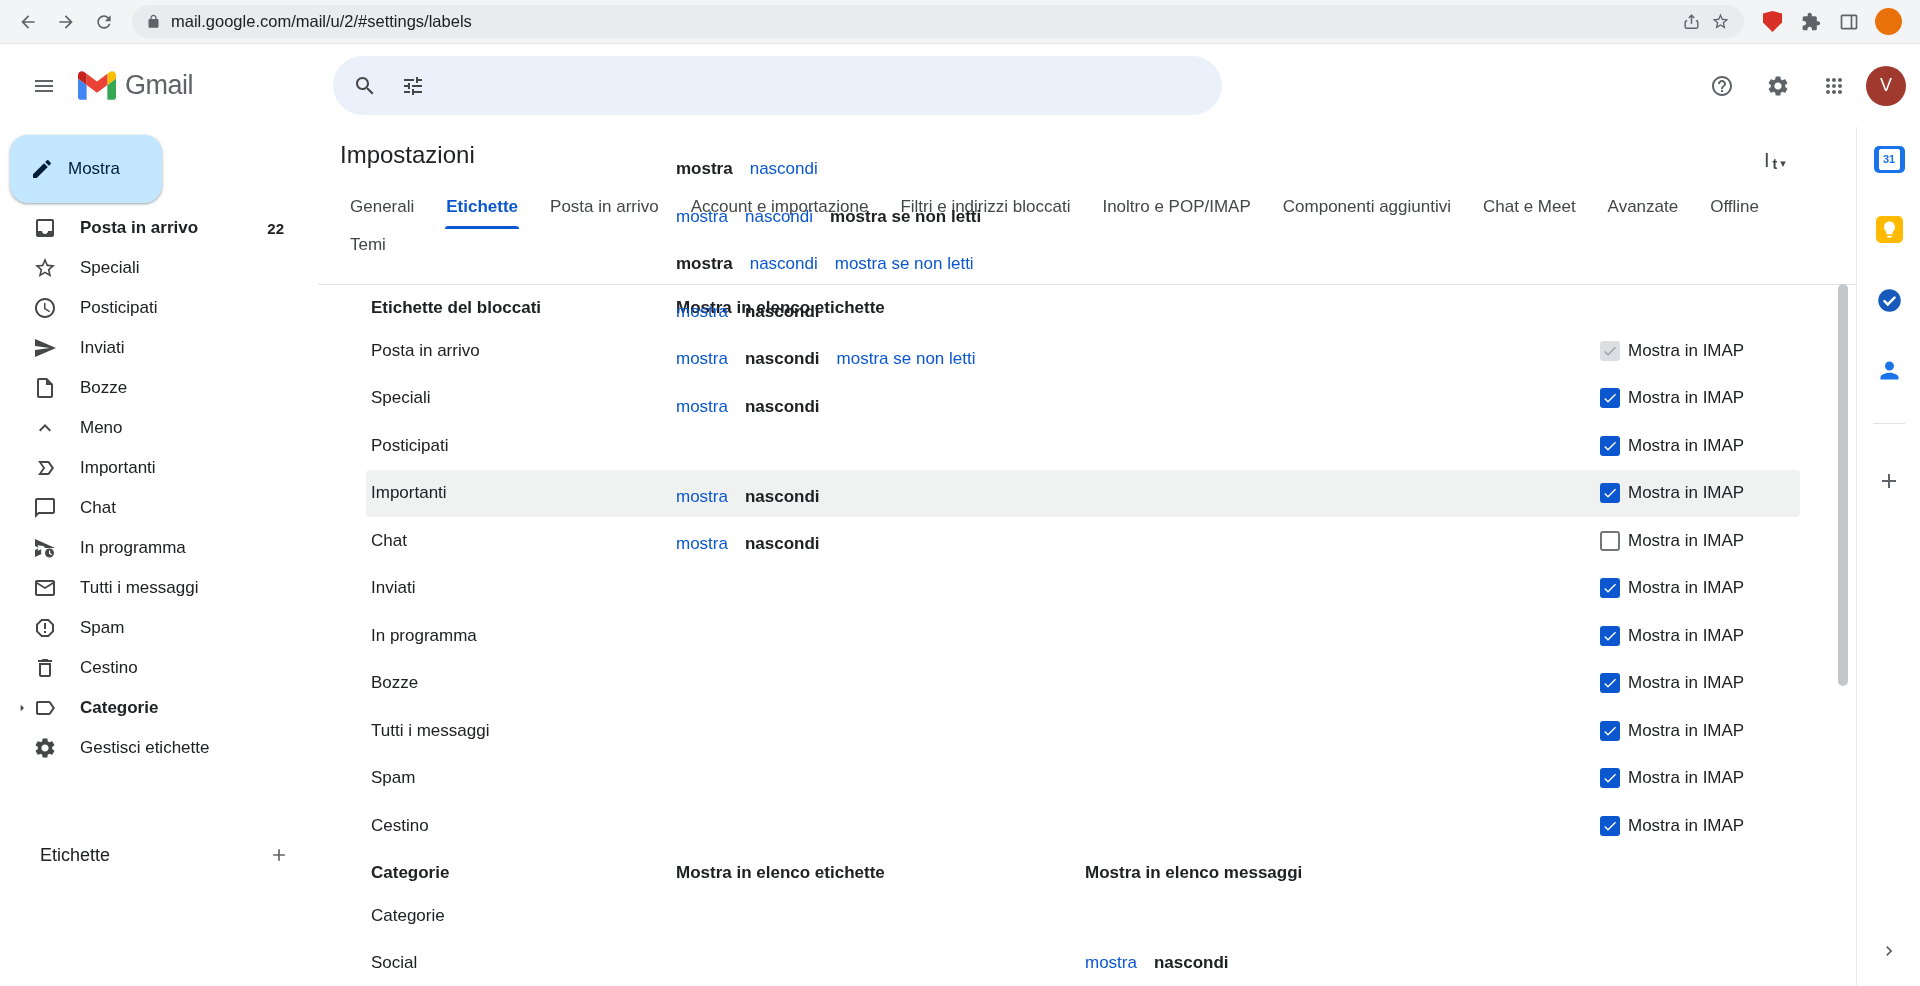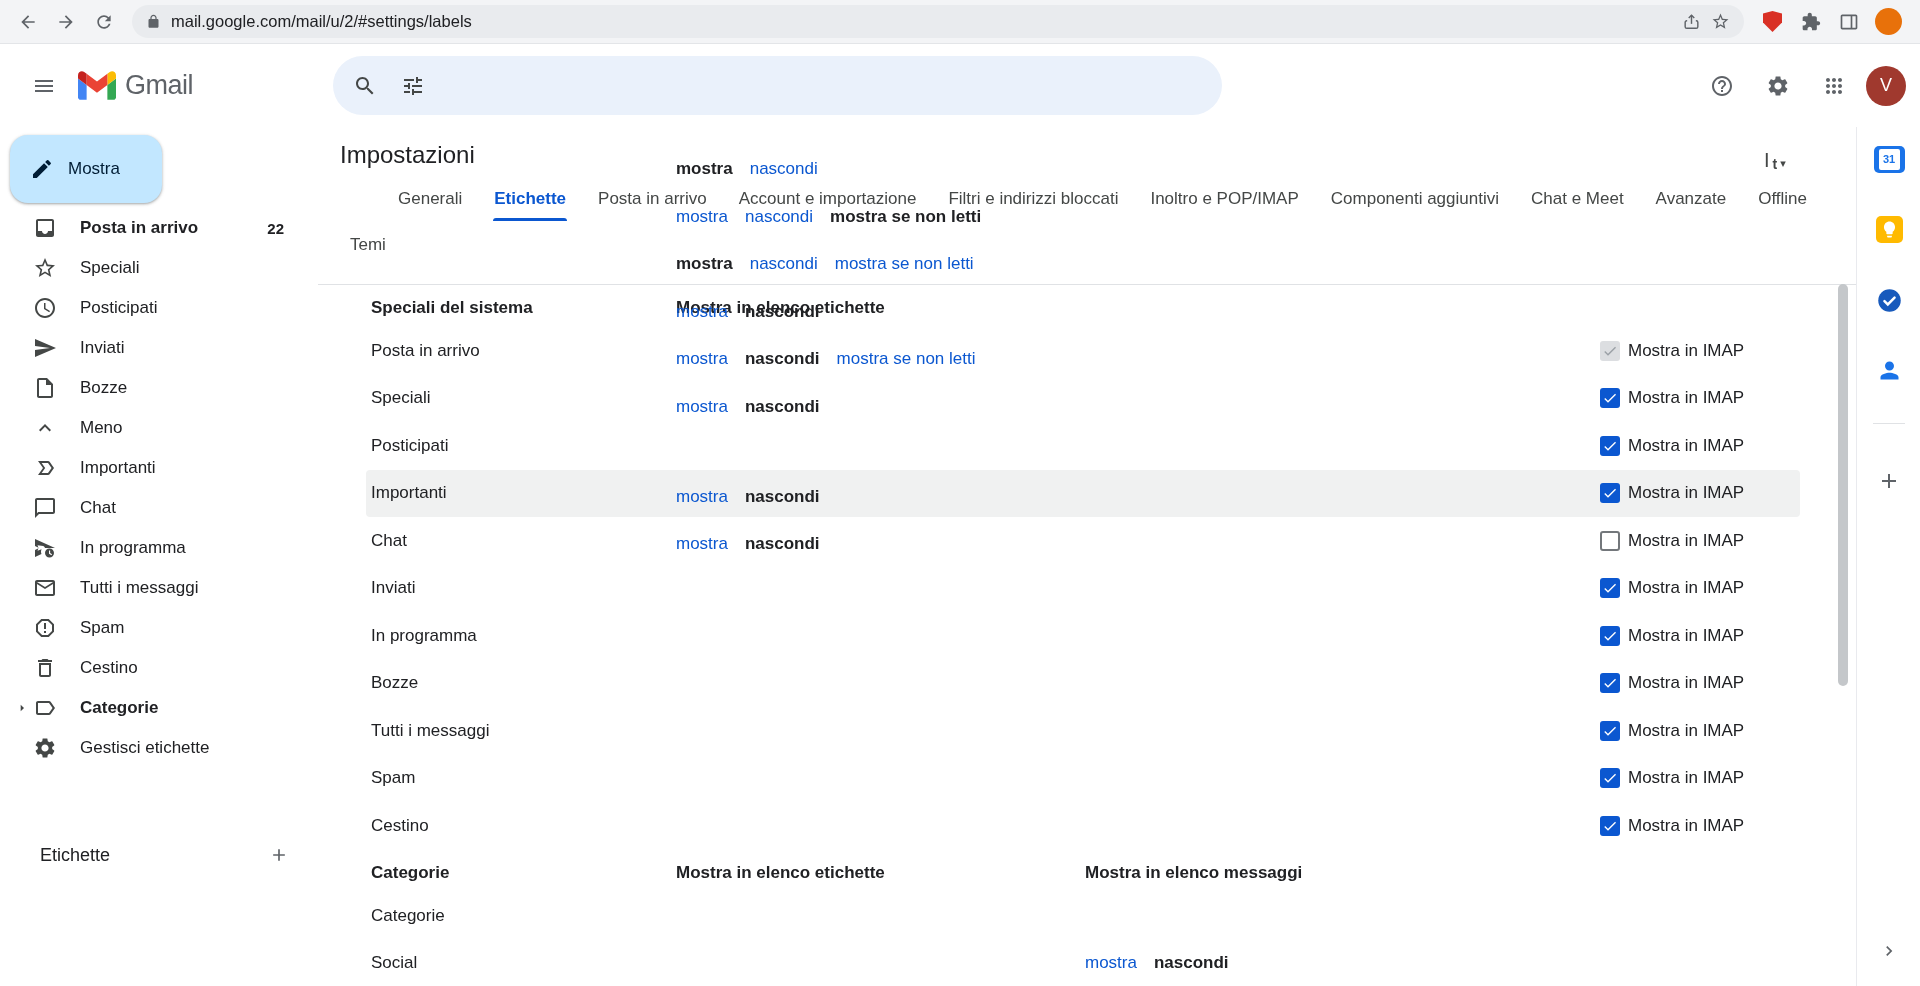--- a/index.html
+++ b/index.html
@@ -53,21 +53,21 @@
 .sb-labels{position:absolute;left:0;top:755px;width:100%;}
 
 
 .main{position:absolute;left:318px;top:0;width:1538px;height:859px;overflow:hidden;}
 .title{position:absolute;left:22px;top:14px;font-size:24px;font-weight:400;color:#202124;}
 .input-tools{position:absolute;left:1446px;top:22px;display:flex;align-items:flex-end;gap:3px;color:#444746;cursor:pointer;}
 .it-glyph{font-size:20px;font-weight:500;}
 .it-t{font-size:14px;font-weight:700;}
 .it-caret{font-size:11px;padding-bottom:2px;}
 .tabs-row{position:absolute;left:31px;display:flex;gap:30px;}
-.tabs-row.r1{top:54px;margin-left:48px;}
+.tabs-row.r1{top:62px;}
 .tabs-row.r2{top:100px;}
 .tab{position:relative;padding:8px 1px 12px;font-size:17px;color:#444746;cursor:pointer;white-space:nowrap;}
 .tab.active{color:var(--accent-blue,#0b57d0);font-weight:700;}
 .tab.active::after{content:"";position:absolute;left:0;right:0;bottom:0;height:3px;border-radius:3px 3px 0 0;background:var(--accent-blue,#0b57d0);}
 .divider{position:absolute;left:0;top:157px;width:100%;height:1px;background:#e0e2e5;}
 .sect-head{position:absolute;font-size:17px;font-weight:700;color:#202124;white-space:nowrap;}
 .sh-a{left:53px;top:171px;}
 .sh-b{left:358px;top:171px;}
 .sh-c{left:53px;top:736px;}
 .sh-d{left:358px;top:736px;}
@@ -393,21 +393,21 @@
         <div class="tab">Componenti aggiuntivi</div>
         <div class="tab">Chat e Meet</div>
         <div class="tab">Avanzate</div>
         <div class="tab">Offline</div>
       </div>
     <div class="tabs-row r2">
         <div class="tab">Temi</div>
       </div>
     <div class="divider"></div>
 
-    <div class="sect-head sh-a">Speciali del sistema</div>
+    <div class="sect-head sh-a">Etichette del bloccati</div>
     <div class="sect-head sh-b">Mostra in elenco etichette</div>
     <div class="rows sys">
         <div class="srow">
           <span class="rname">Posta in arrivo</span>
           <span class="ropts main"></span>
           <span class="imap">
             <span class="cb dis">
               <svg viewBox="0 0 24 24">
                 <path d="M9 16.17L4.83 12l-1.42 1.41L9 19 21 7l-1.41-1.41z"></path>
               </svg>

